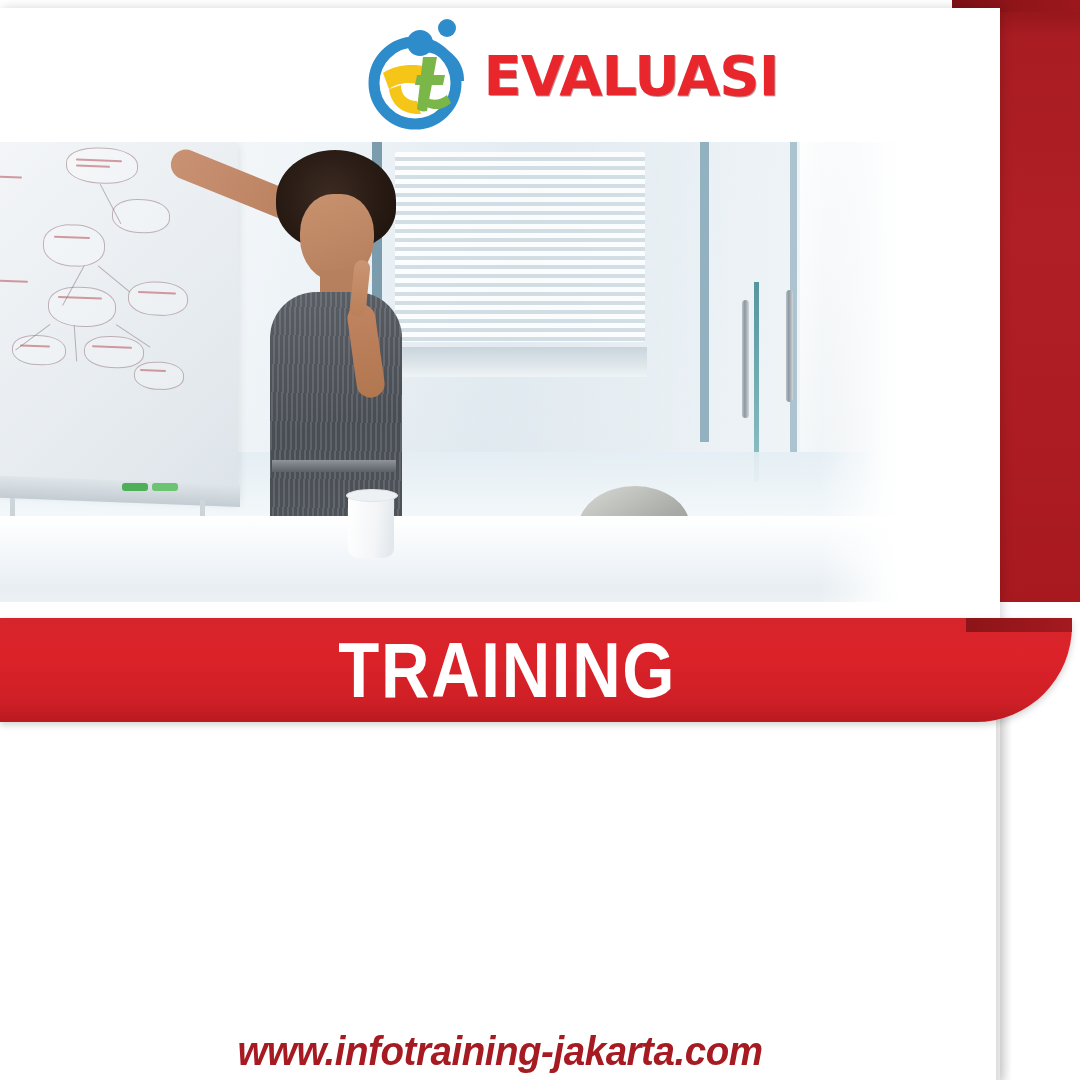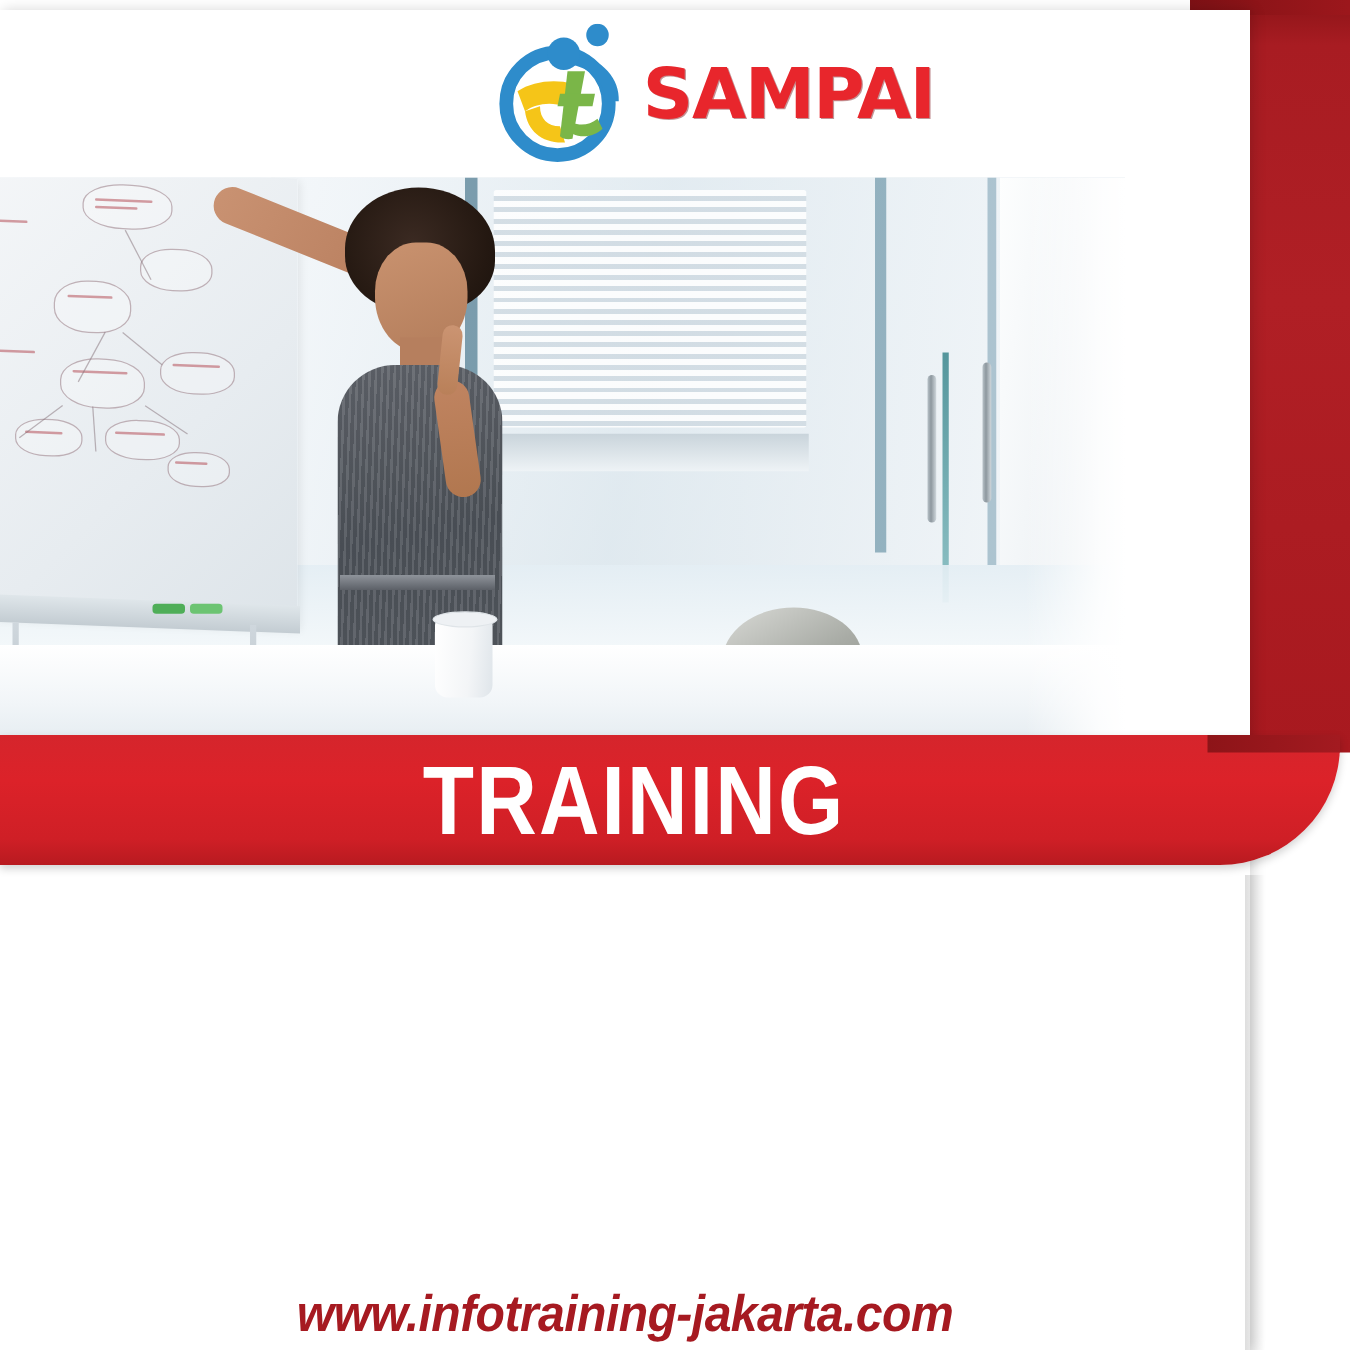--- a/index.html
+++ b/index.html
@@ -328,21 +328,21 @@
   .photo-right-fade {
     position: absolute;
     right: 0; top: 0; width: 80px; height: 100%;
     background: linear-gradient(90deg, rgba(255,255,255,0) 0%, rgba(255,255,255,0.85) 75%, rgba(255,255,255,1) 100%);
   }
 
   
   .banner {
     position: absolute;
     left: 0px;
-    top: 588px;
+    top: 618px;
     width: 1072px;
     height: 104px;
     background: linear-gradient(180deg, #d5252c 0%, #dc2229 35%, #cf1f26 80%, #b81a20 100%);
     border-bottom-right-radius: 96px;
     display: flex;
     align-items: center;
     justify-content: center;
     box-shadow: 0 3px 7px rgba(0,0,0,0.18);
   }
   .banner-topline {
@@ -426,21 +426,21 @@
           <path d="M18 54 C30 46 48 44 62 48 L56 66 C44 62 32 64 24 70 Z" fill="#f5c518"></path>
           <path d="M24 70 C26 86 38 96 56 95 L52 82 C42 82 36 76 36 66 Z" fill="#f5c518"></path>
 
           <path d="M58 38 L72 38 L62 92 C58 93 54 92 52 90 Z" fill="#7ab648"></path>
           <path d="M52 56 L80 56 L78 66 L50 66 Z" fill="#7ab648"></path>
           <path d="M62 88 C70 92 80 90 86 84 L82 76 C76 81 68 82 62 79 Z" fill="#7ab648"></path>
         </svg>
       </div>
 
       <div class="logo-wordmark">
-        <span class="logo-line2">SAMPAI</span>
+        <span class="logo-line2">EVALUASI</span>
       </div>
 
     </div>
   </div>
 
   <div class="photo">
     <div class="ph-wall"></div>
     <div class="ph-pillar"></div>
     <div class="ph-window-frame"></div>
     <div class="ph-window-frame2"></div>

